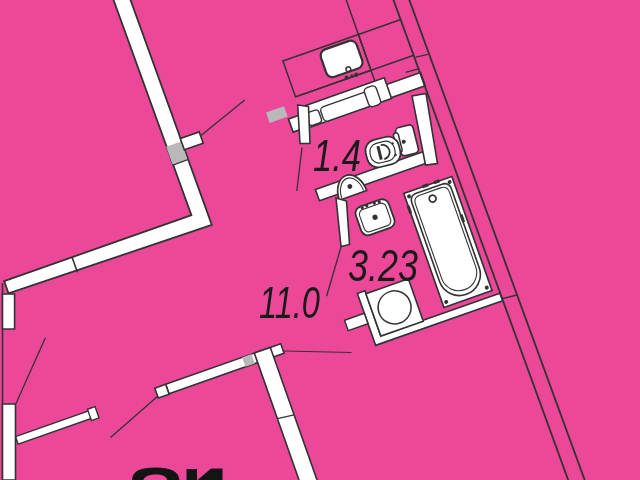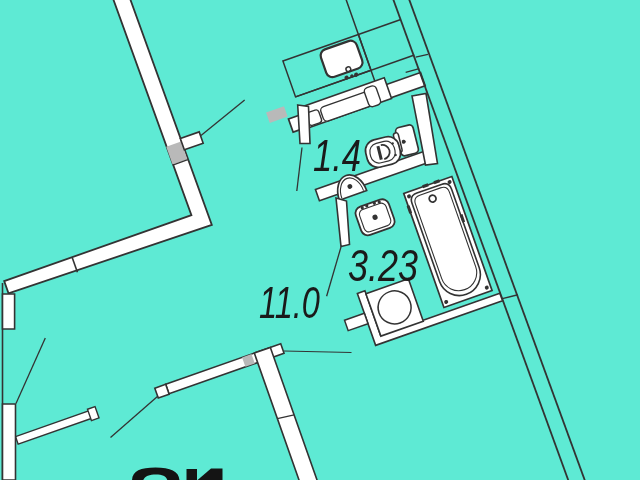--- a/index.html
+++ b/index.html
@@ -1,16 +1,16 @@
 <!DOCTYPE html>
 <html><head>
 <meta charset="utf-8">
 <style>
   html,body{margin:0;padding:0;background:#ffffff;}
-  #page{position:relative;width:640px;height:480px;overflow:hidden;background:#5eead4;
+  #page{position:relative;width:640px;height:480px;overflow:hidden;background:#ec4899;
         font-family:"Liberation Sans", sans-serif;}
 </style>
 </head>
 <body>
 
 <div id="page">
 <svg width="640" height="480" viewBox="0 0 640 480" xmlns="http://www.w3.org/2000/svg">
 <g fill="none" stroke="#333333" stroke-width="1.6">
 
 <g transform="translate(113,0) rotate(-19.4)">

